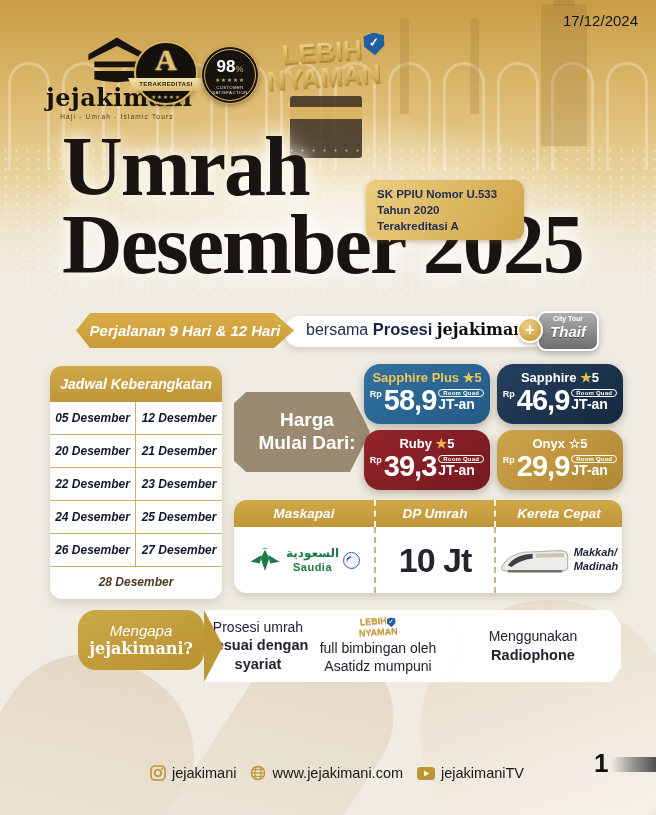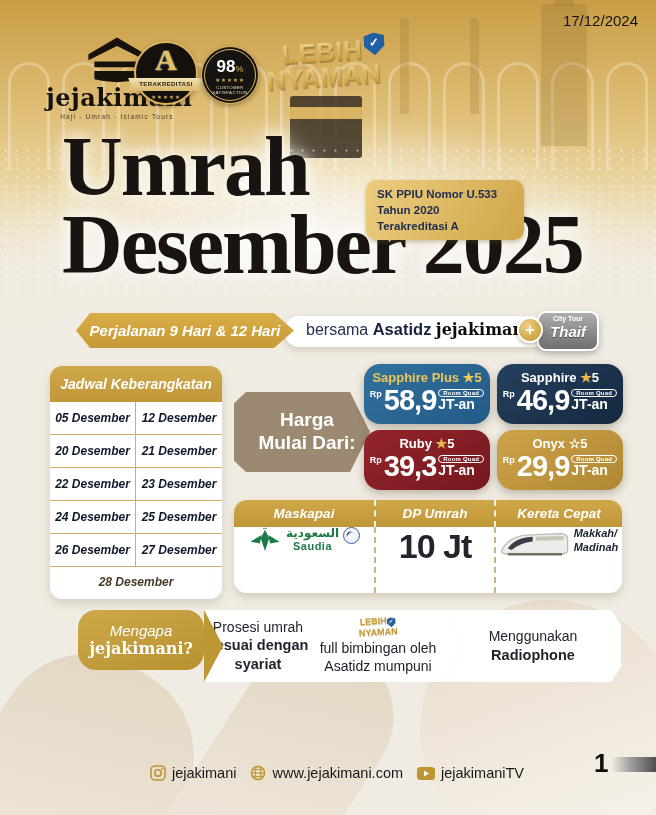--- a/index.html
+++ b/index.html
@@ -85,21 +85,21 @@
   .price-row .stack { display:flex; flex-direction:column; align-items:flex-start; }
   .price-row .note { font-size:6px; font-weight:bold; border:1px solid #fff; border-radius:7px; padding:0 4px; letter-spacing:.2px; }
   .price-row .unit { font-size:14px; font-weight:600; line-height:1.1; }
 
   
   .trans { position:absolute; left:234px; top:500px; width:388px; z-index:2; border-radius:13px; box-shadow:0 4px 10px rgba(90,70,30,.2); overflow:hidden; }
   .trans-h { display:grid; grid-template-columns:140px 120px 128px; height:27px; background:linear-gradient(180deg,#cfa84a,#c09738); color:#fff; font-size:13.5px; font-weight:bold; font-style:italic; text-align:center; line-height:27px; }
   .trans-h div + div { border-left:2px dashed rgba(255,255,255,.85); }
   .trans-b { display:grid; grid-template-columns:140px 120px 128px; height:66px; background:#fff; align-items:center; }
   .trans-b > div + div { border-left:2px dashed rgba(190,160,110,.8); }
-  .cell { height:100%; display:flex; align-items:flex-start; justify-content:center; gap:4px; }
+  .cell { height:100%; display:flex; align-items:center; justify-content:center; gap:4px; }
   .saudia-txt { text-align:center; color:#1b7a45; line-height:1.1; }
   .saudia-ar { font-family:"DejaVu Sans", sans-serif; font-size:12px; font-weight:bold; }
   .saudia-en { font-size:11px; font-weight:bold; letter-spacing:.5px; }
   .skyteam { width:17px; height:17px; border-radius:50%; border:1.5px solid #3b5ea8; background:radial-gradient(circle at 40% 35%,#fff,#dfe6f2); position:relative; }
   .skyteam:after { content:""; position:absolute; left:3px; top:3px; width:8px; height:8px; border-radius:50%; border-top:2px solid #3b5ea8; transform:rotate(-40deg); }
   .dp-val { font-size:34px; font-weight:800; color:#23242c; letter-spacing:-1px; }
   .dest { font-size:11px; font-weight:bold; font-style:italic; color:#1c2433; line-height:1.25; }
 
   
   .why0 { position:absolute; left:78px; top:610px; width:126px; height:60px; background:linear-gradient(160deg,#cda84a,#b8922f); border-radius:18px; color:#fff; text-align:center; display:flex; flex-direction:column; justify-content:center; z-index:2; }
@@ -189,21 +189,21 @@
 
   <div class="skbadge">
     <div>SK PPIU Nomor U.533</div>
     <div>Tahun 2020 Terakreditasi A</div>
   </div>
 
   <div class="comp-pill"></div>
   <div class="ribbon">Perjalanan 9 Hari &amp; 12 Hari</div>
   <div class="companion">
     <span>bersama</span>
-    <b>Asatidz</b>
+    <b>Prosesi</b>
     <span class="bb">jejakimani</span>
   </div>
   <div class="plus-circle">+</div>
   <div class="thaif">
     <div class="s1">City Tour</div>
     <div class="s2">Thaif</div>
   </div>
 
   <div class="sched">
     <div class="sched-h">Jadwal Keberangkatan</div>

